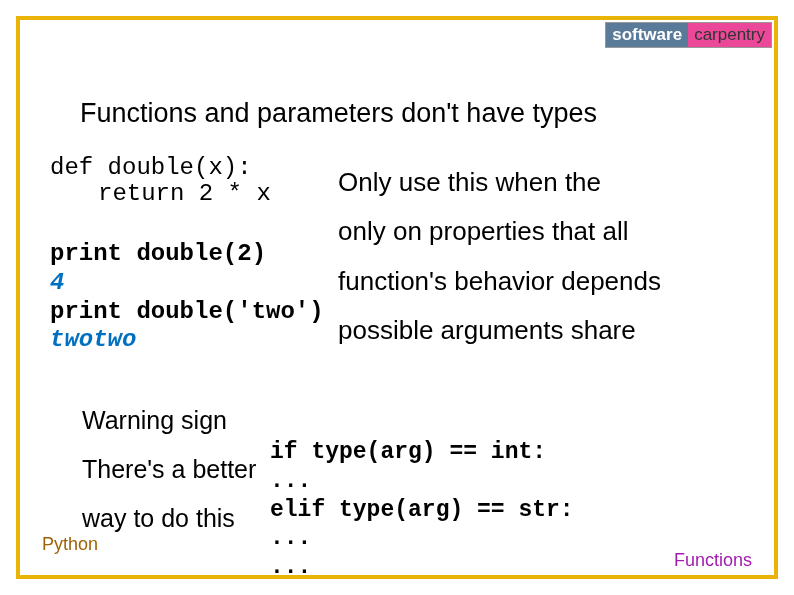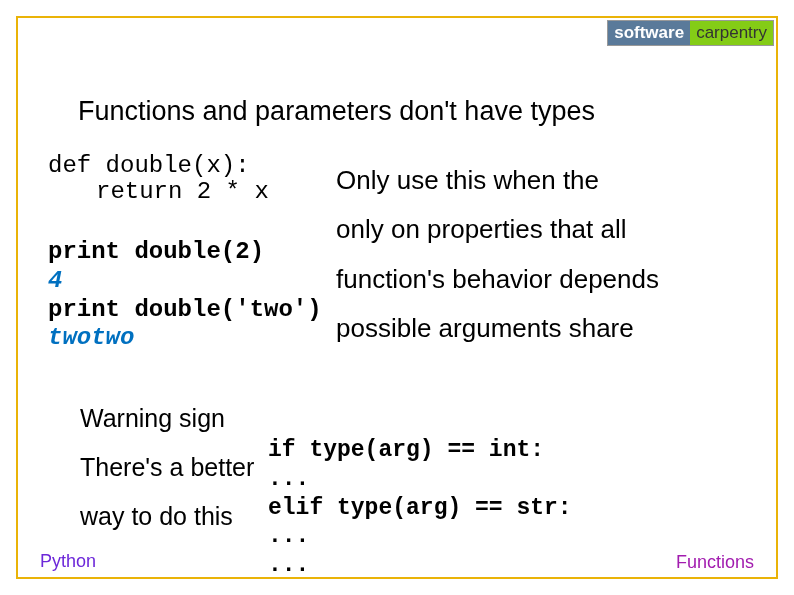--- a/index.html
+++ b/index.html
@@ -9,40 +9,40 @@
     background: white;
     font-family: Arial, Helvetica, sans-serif;
     position: relative;
   }
   .slide {
     position: absolute;
     top: 16px;
     left: 16px;
     right: 16px;
     bottom: 16px;
-    border: 2px solid #eab308;
+    border: 4px solid #eab308;
     padding: 0;
   }
   .logo {
     position: absolute;
     top: 2px;
     right: 2px;
     display: flex;
     border: 1px solid #999;
   }
   .logo-left {
     background: #5a7a9a;
     color: white;
     font-weight: bold;
     font-size: 17px;
     padding: 2px 6px;
     font-family: Arial, sans-serif;
   }
   .logo-right {
-    background: #84cc16;
+    background: #ec4899;
     color: #333;
     font-size: 17px;
     padding: 2px 6px;
     font-family: Arial, sans-serif;
   }
   .title {
     position: absolute;
     top: 78px;
     left: 60px;
     font-size: 27px;
@@ -96,24 +96,24 @@
     left: 250px;
     font-family: "Courier New", monospace;
     font-size: 23px;
     line-height: 1.25;
     font-weight: bold;
     color: #000;
     margin-top: 40px;
   }
   .footer-left {
     position: absolute;
-    bottom: 5px;
+    bottom: 20px;
     left: 22px;
     font-size: 18px;
-    color: #6d28d9;
+    color: #a16207;
   }
   .footer-right {
     position: absolute;
     bottom: 4px;
     right: 22px;
     font-size: 18px;
     color: #a21caf;
   }
 </style>
 </head>

